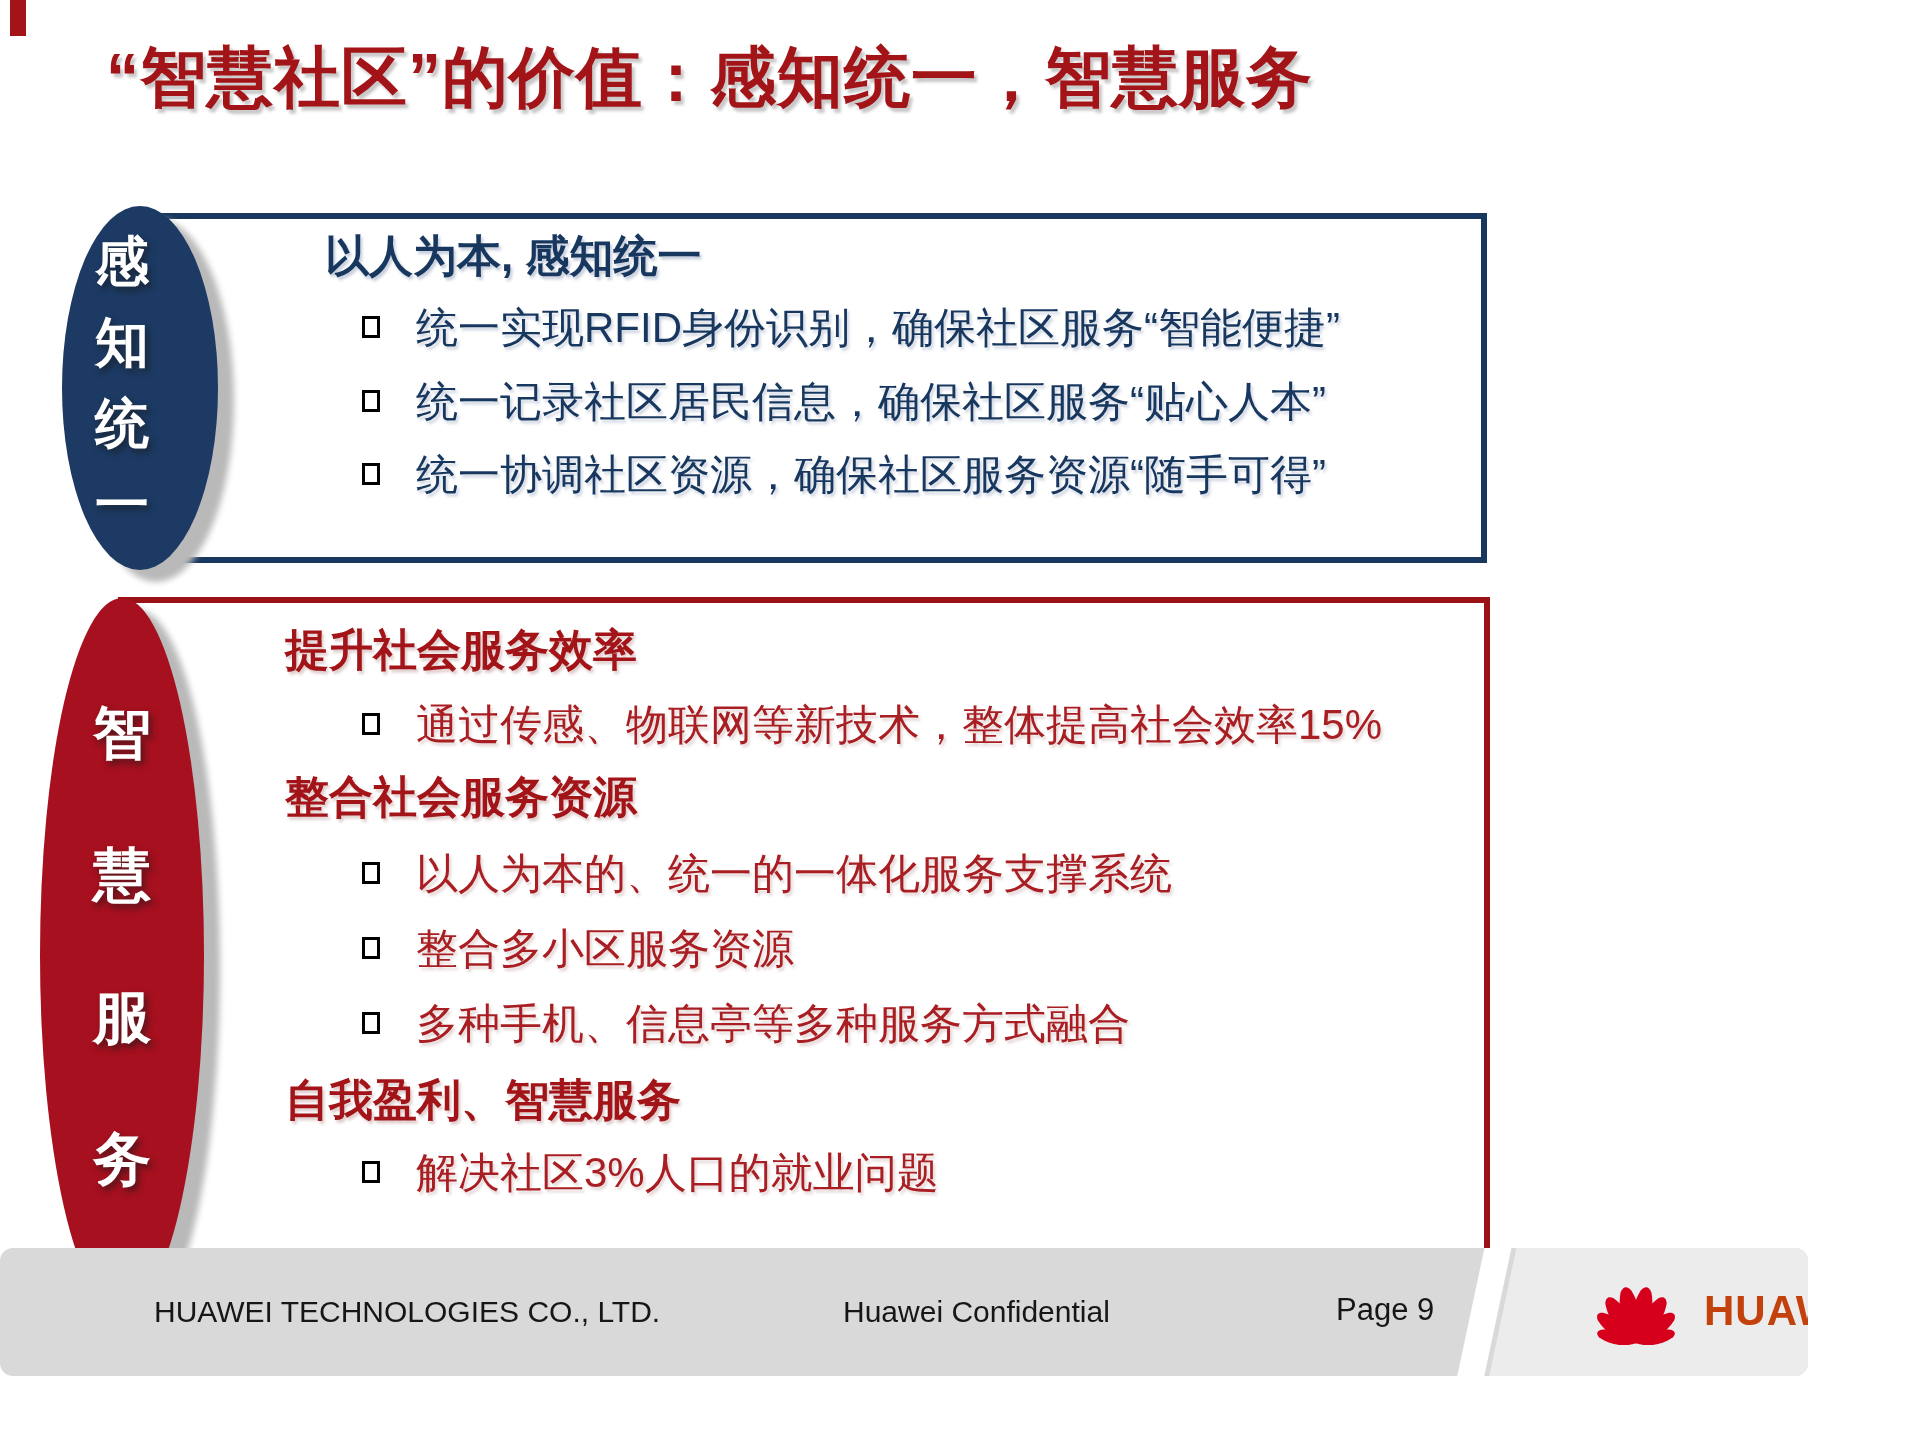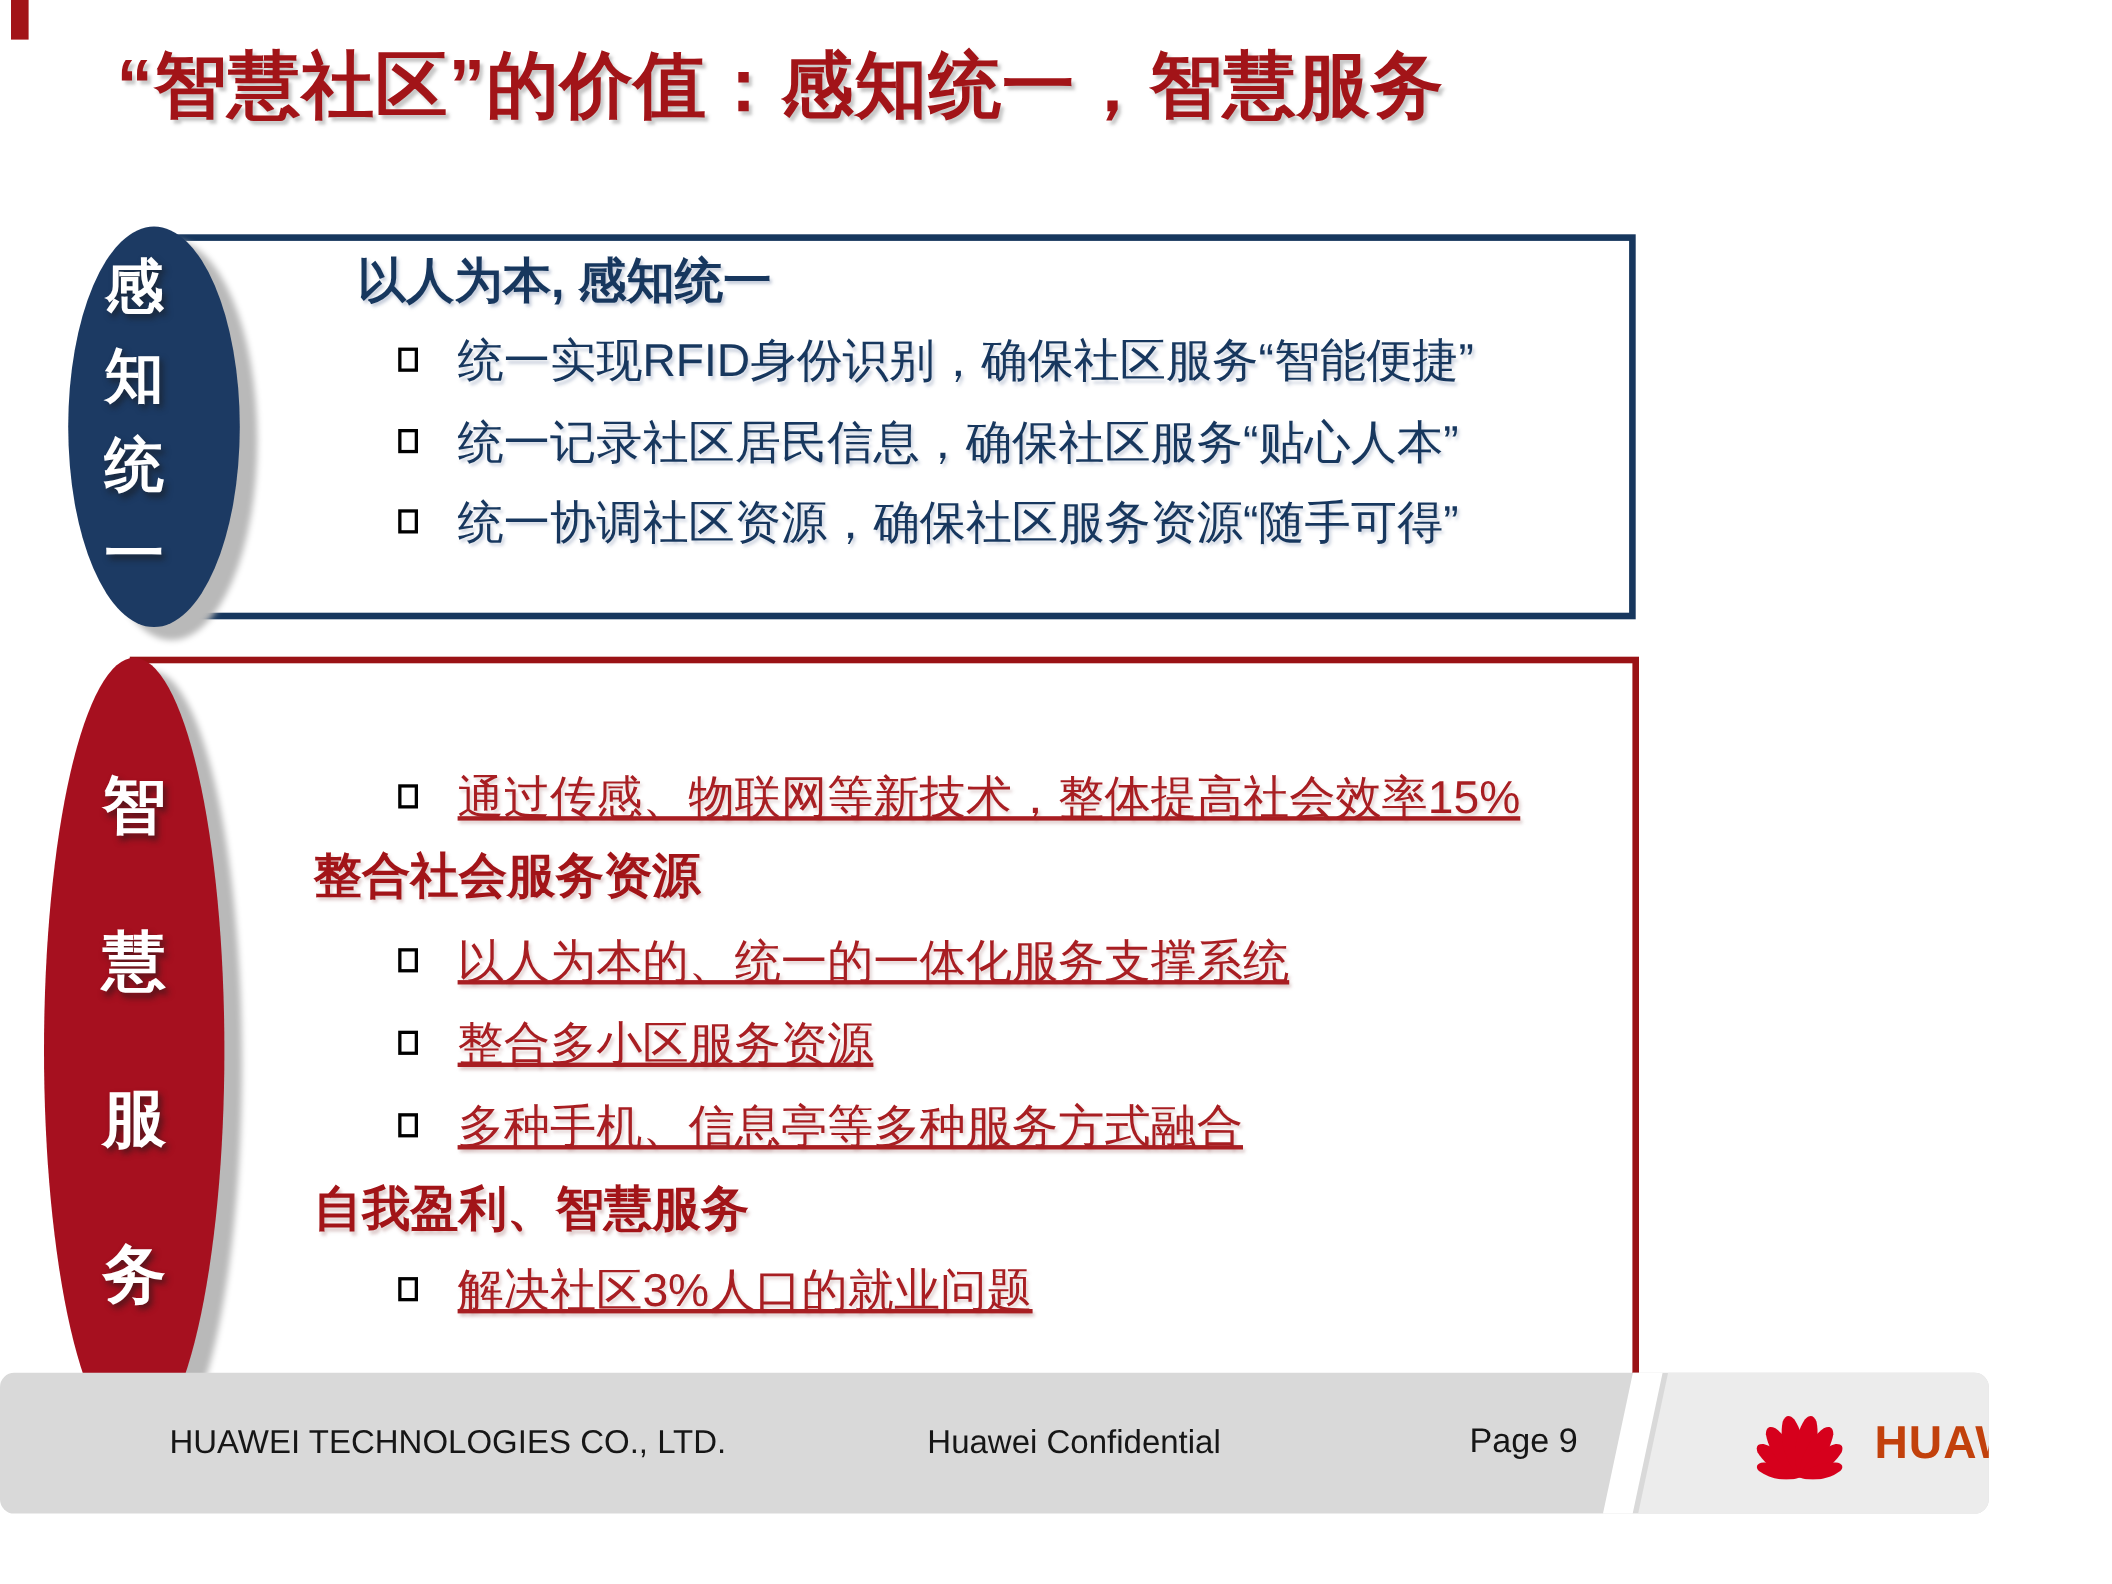--- a/index.html
+++ b/index.html
@@ -42,21 +42,21 @@
   .bc{line-height:1;}
 
   
   .hd{position:absolute;font-size:44px;font-weight:bold;line-height:1.1;white-space:nowrap;z-index:2;}
   .hd-blue{color:#17375E;text-shadow:2px 3px 3px rgba(90,110,150,0.35);margin-left:40px;}
   .hd-red{color:#A21418;text-shadow:2px 3px 3px rgba(160,110,110,0.35);}
   .bullet{position:absolute;display:flex;align-items:flex-start;z-index:2;white-space:nowrap;}
   .bullet .mk{flex:0 0 auto;width:12px;height:16px;border:3px solid #000;background:transparent;margin:13px 36px 0 0;}
   .bullet .bt{font-size:42px;line-height:1.2;}
   .bt-blue{color:#17375E;text-shadow:2px 3px 3px rgba(90,110,150,0.3);}
-  .bt-red{color:#A81E22;text-shadow:2px 3px 3px rgba(160,110,110,0.3);text-decoration:underline;}
+  .bt-red{color:#A81E22;text-shadow:2px 3px 3px rgba(160,110,110,0.3);}
 
   
   .footer{
     position:absolute;left:0;top:1248px;width:1808px;height:128px;background:#D9D9D9;
     overflow:hidden;z-index:4;border-radius:13px;
   }
   .footer-right{position:absolute;left:1502px;top:-12px;width:540px;height:160px;background:#ECECEC;transform:skewX(-12deg);}
   .footer-stripe{position:absolute;left:1470px;top:-12px;width:27px;height:160px;background:#ffffff;transform:skewX(-12deg);}
   .ftxt{position:absolute;top:47px;font-size:30px;color:#161616;white-space:nowrap;}
   .f-company{left:154px;}
@@ -100,20 +100,21 @@
 
   <div class="panel panel-red"></div>
 
   <div class="badge badge-red">
     <span class="bc">智</span>
     <span class="bc">慧</span>
     <span class="bc">服</span>
     <span class="bc">务</span>
   </div>
 
+  <div class="hd hd-red" style="left:285px;top:626px;">提升社会服务效率</div>
 
   <div class="bullet" style="left:362px;top:700px;">
     <span class="mk"></span>
     <span class="bt bt-red">通过传感、物联网等新技术，整体提高社会效率15%</span>
   </div>
 
   <div class="hd hd-red" style="left:285px;top:773px;">整合社会服务资源</div>
 
   <div class="bullet" style="left:362px;top:849px;">
     <span class="mk"></span>

